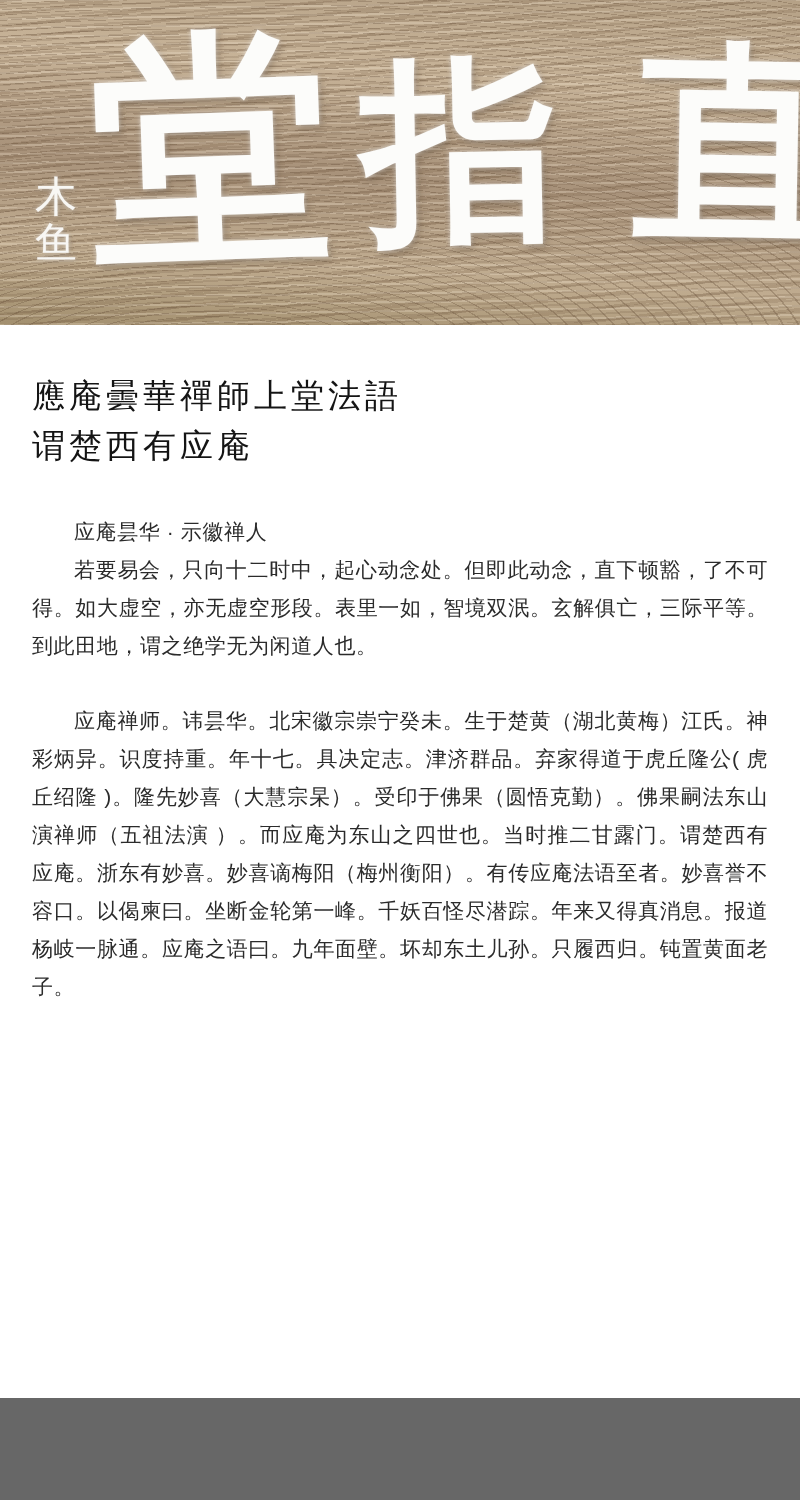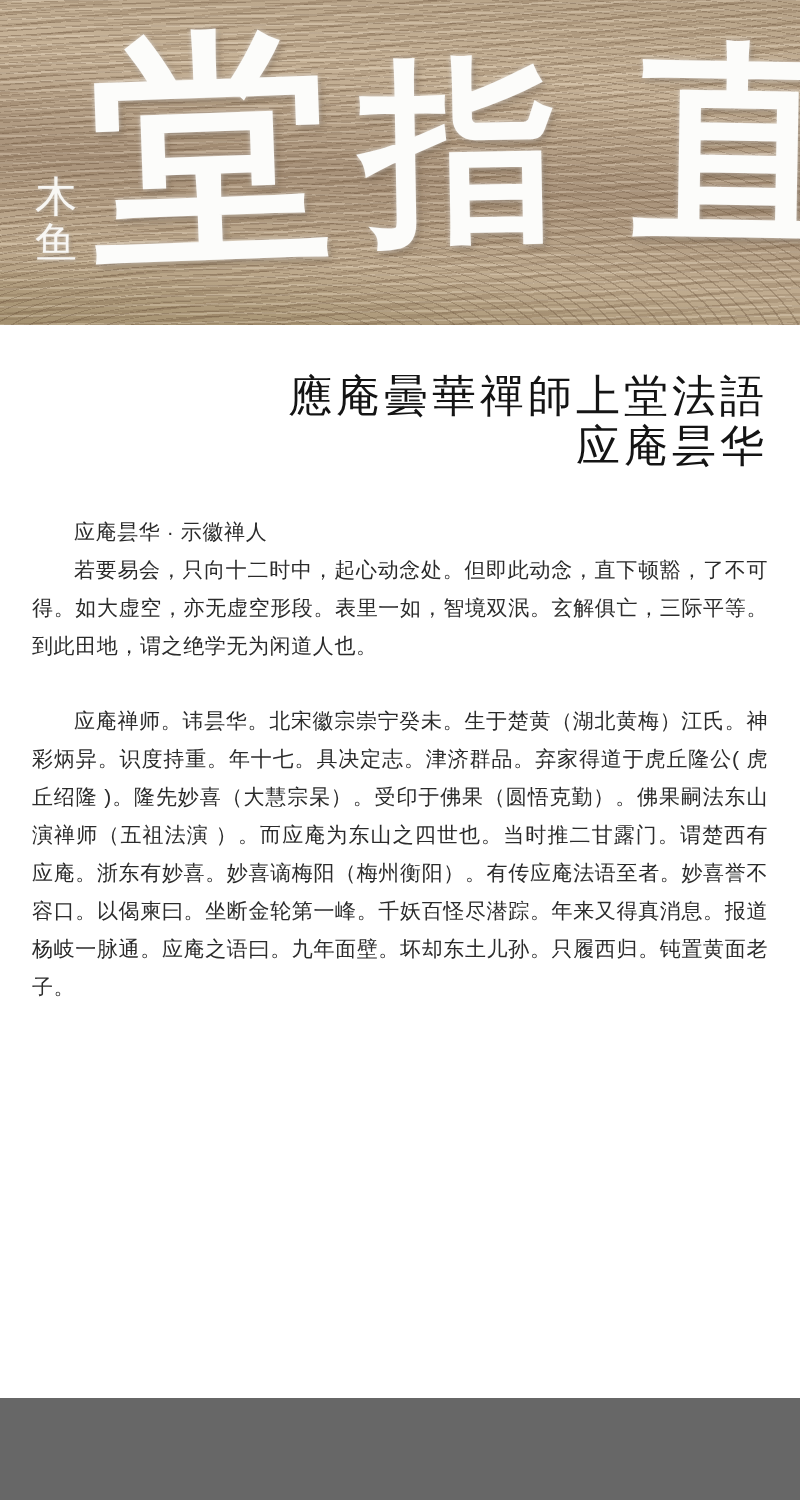--- a/index.html
+++ b/index.html
@@ -30,21 +30,21 @@
   .cal-zhi1  { left: 634px; top: 38px; font-size: 214px; transform: rotate(1deg); }
   .signature {
     position: absolute; left: 28px; top: 142px;
     writing-mode: vertical-rl; letter-spacing: 46px;
     color: #f8f7f4; font-size: 42px; font-family: "DejaVu Serif", serif;
     text-shadow: 0 0 4px rgba(255,255,255,0.6), 2px 2px 5px rgba(70,52,34,0.3);
   }
 
   
   .content { flex: 1 1 auto; padding: 46px 32px 0; color: #262626; }
-  .title { text-align: right; font-size: 44px; line-height: 50px; font-weight: 500;
+  .title { text-align: left; font-size: 33px; line-height: 50px; font-weight: 500;
            letter-spacing: 4px; color: #141414; margin-bottom: 42px; }
   .article p, .article .section-heading {
     font-size: 21px; line-height: 38px; letter-spacing: 0.6px;
     text-align: justify; text-indent: 2em; color: #2b2b2b;
   }
   .article p { margin: 0 0 37px 0; }
   .article .group { margin: 0 0 37px 0; }
   .article .group p { margin: 0; font-family: Liberation Serif, serif; }
 
   
@@ -61,21 +61,21 @@
   <div class="header">
     <span class="cal-char cal-tang">堂</span>
     <span class="cal-char cal-zhi2">指</span>
     <span class="cal-char cal-zhi1">直</span>
     <span class="signature">木鱼</span>
   </div>
 
   <div class="content">
     <div class="title">
       <div>應庵曇華禪師上堂法語</div>
-      <div>应庵昙华</div>
+      <div>谓楚西有应庵</div>
     </div>
 
     <div class="article">
 
       <div class="group">
         <div class="section-heading">应庵昙华 · 示徽禅人</div>
         <p>若要易会，只向十二时中，起心动念处。但即此动念，直下顿豁，了不可得。如大虚空，亦无虚空形段。表里一如，智境双泯。玄解俱亡，三际平等。到此田地，谓之绝学无为闲道人也。</p>
       </div>
 
       <p>应庵禅师。讳昙华。北宋徽宗崇宁癸未。生于楚黄（湖北黄梅）江氏。神彩炳异。识度持重。年十七。具决定志。津济群品。弃家得道于虎丘隆公( 虎丘绍隆 )。隆先妙喜（大慧宗杲）。受印于佛果（圆悟克勤）。佛果嗣法东山演禅师（五祖法演 ）。而应庵为东山之四世也。当时推二甘露门。谓楚西有应庵。浙东有妙喜。妙喜谪梅阳（梅州衡阳）。有传应庵法语至者。妙喜誉不容口。以偈柬曰。坐断金轮第一峰。千妖百怪尽潜踪。年来又得真消息。报道杨岐一脉通。应庵之语曰。九年面壁。坏却东土儿孙。只履西归。钝置黄面老子。</p>

